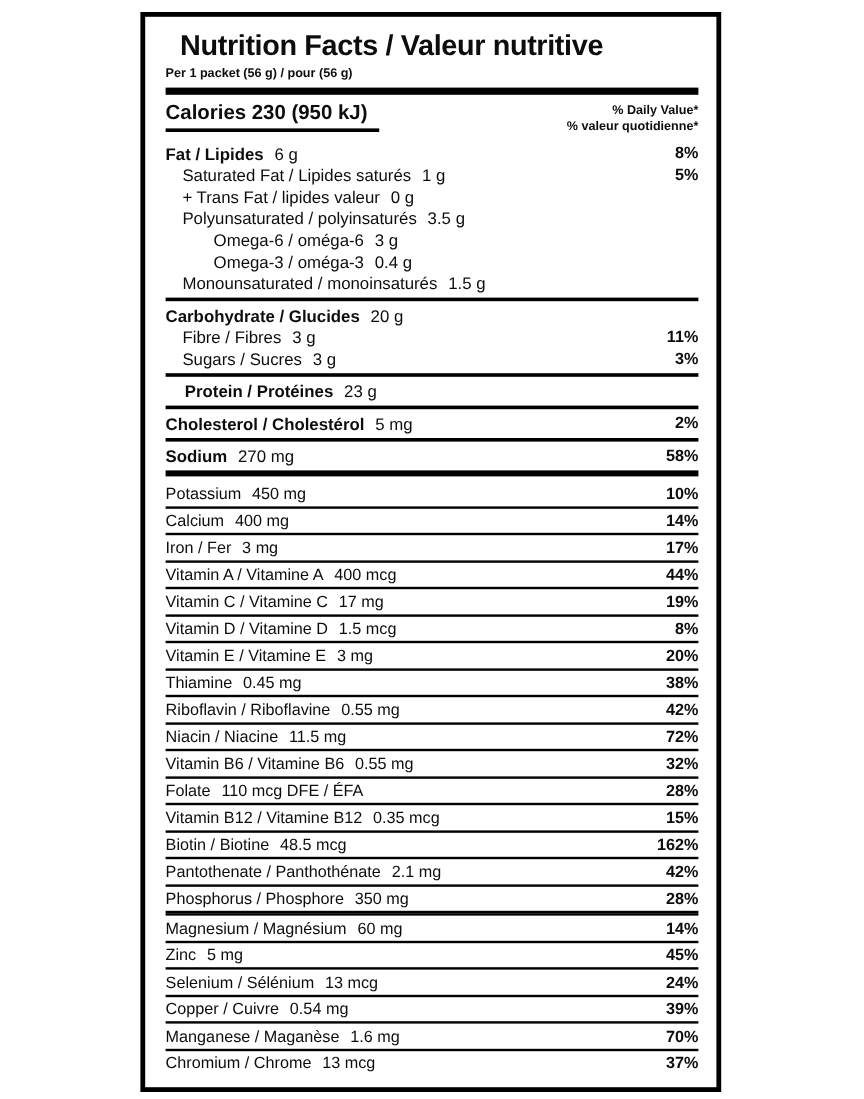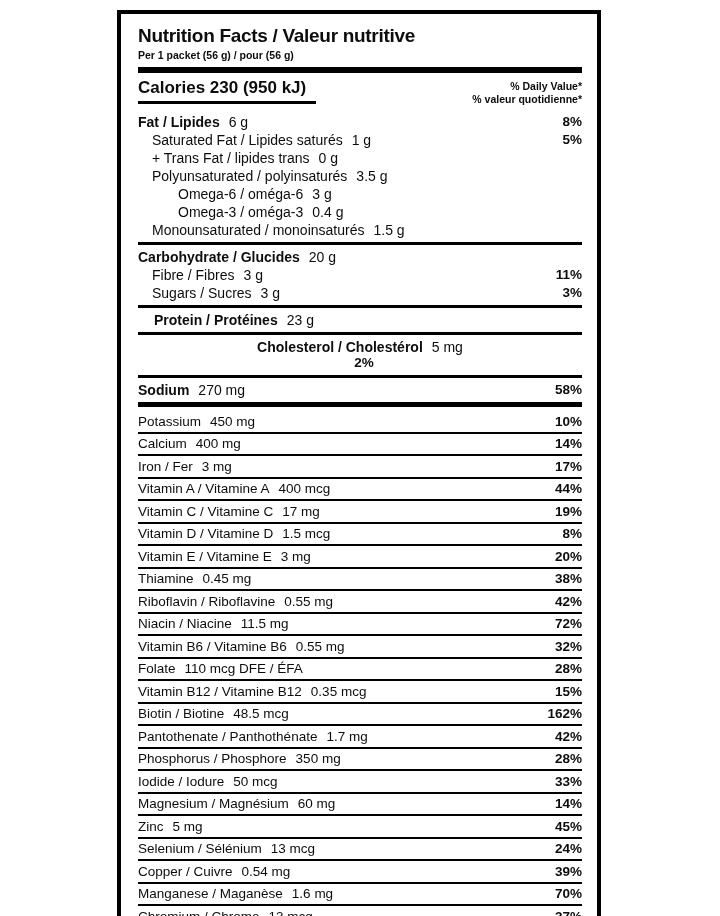--- a/index.html
+++ b/index.html
@@ -6,32 +6,32 @@
   body{
     width:720px;height:916px;background:#ffffff;
     font-family:"Liberation Sans",sans-serif;color:#0d0d0d;
     position:relative;overflow:hidden;
   }
   .label{
     box-sizing:border-box;position:absolute;left:117px;top:10px;
     width:484px;min-height:893px;border:4px solid #000;background:#fff;
     padding:8px 15px 10px 17px;
   }
-  .title{font-size:19px;font-weight:800;letter-spacing:-0.3px;margin:3px 0 2px;}
+  .title{font-size:24px;font-weight:800;letter-spacing:-0.3px;margin:3px 12px 2px;}
   .serving{font-size:10.5px;font-weight:700;margin:0 0 6px;}
   .rule{background:#000;border:0;}
   .rule.thick{height:6px;margin:2px 0 5px;}
   .rule.sodium{height:5px;margin:3px 0 4px;}
   .rule.medium{height:3px;margin:3px 0 3px;}
   .rule.thin{height:2px;margin:0;}
   .cal-row{display:flex;justify-content:space-between;align-items:flex-start;margin:1px 0 7px;}
   .cal{font-size:17px;font-weight:700;border-bottom:3px solid #000;padding:0 10px 3px 0;}
   .dvh{display:flex;flex-direction:column;align-items:flex-end;
        font-size:10.5px;font-weight:700;line-height:13px;margin-top:2px;text-align:right;}
-  .row{display:flex;justify-content:space-between;align-items:center;
+  .row{display:flex;justify-content:space-between;align-items:flex-start;
        font-size:14px;line-height:16px;padding:1px 0;}
   .row .left{white-space:nowrap;}
   .row .nm{font-weight:400;}
   .row .nm.b{font-weight:700;}
   .row .am{margin-left:9px;}
   .row .dv{font-weight:700;font-size:13.5px;padding-left:8px;}
   .row.vit{padding:2.5px 0;font-size:13.5px;line-height:15.5px;}
 </style>
 </head>
 <body>
@@ -55,21 +55,21 @@
     <div id="rows">
         <div class="row" style="padding-left: 0px;">
           <span class="left"><span class="nm b">Fat / Lipides</span><span class="am">6 g</span></span>
           <span class="dv">8%</span>
         </div>
         <div class="row" style="padding-left: 14px;">
           <span class="left"><span class="nm">Saturated Fat / Lipides saturés</span><span class="am">1 g</span></span>
           <span class="dv">5%</span>
         </div>
         <div class="row" style="padding-left: 14px;">
-          <span class="left"><span class="nm">+ Trans Fat / lipides trans</span><span class="am">0 g</span></span>
+          <span class="left"><span class="nm">+ Trans Fat / lipides valeur</span><span class="am">0 g</span></span>
           <span class="dv"></span>
         </div>
         <div class="row" style="padding-left: 14px;">
           <span class="left"><span class="nm">Polyunsaturated / polyinsaturés</span><span class="am">3.5 g</span></span>
           <span class="dv"></span>
         </div>
         <div class="row" style="padding-left: 40px;">
           <span class="left"><span class="nm">Omega-6 / oméga-6</span><span class="am">3 g</span></span>
           <span class="dv"></span>
         </div>
@@ -93,21 +93,21 @@
         <div class="row" style="padding-left: 14px;">
           <span class="left"><span class="nm">Sugars / Sucres</span><span class="am">3 g</span></span>
           <span class="dv">3%</span>
         </div>
         <div class="rule medium"></div>
         <div class="row" style="padding-left: 16px;">
           <span class="left"><span class="nm b">Protein / Protéines</span><span class="am">23 g</span></span>
           <span class="dv"></span>
         </div>
         <div class="rule medium"></div>
-        <div class="row" style="padding-left: 0px; flex-direction: column;">
+        <div class="row" style="padding-left: 0px;">
           <span class="left"><span class="nm b">Cholesterol / Cholestérol</span><span class="am">5 mg</span></span>
           <span class="dv">2%</span>
         </div>
         <div class="rule medium"></div>
         <div class="row" style="padding-left: 0px;">
           <span class="left"><span class="nm b">Sodium</span><span class="am">270 mg</span></span>
           <span class="dv">58%</span>
         </div>
         <div class="rule sodium"></div>
         <div class="row vit" style="padding-left: 0px;">
@@ -174,33 +174,29 @@
           <span class="left"><span class="nm">Vitamin B12 / Vitamine B12</span><span class="am">0.35 mcg</span></span>
           <span class="dv">15%</span>
         </div>
         <div class="rule thin"></div>
         <div class="row vit" style="padding-left: 0px;">
           <span class="left"><span class="nm">Biotin / Biotine</span><span class="am">48.5 mcg</span></span>
           <span class="dv">162%</span>
         </div>
         <div class="rule thin"></div>
         <div class="row vit" style="padding-left: 0px;">
-          <span class="left"><span class="nm">Pantothenate / Panthothénate</span><span class="am">1.7 mg</span></span>
+          <span class="left"><span class="nm">Pantothenate / Panthothénate</span><span class="am">2.1 mg</span></span>
           <span class="dv">42%</span>
         </div>
         <div class="rule thin"></div>
         <div class="row vit" style="padding-left: 0px;">
           <span class="left"><span class="nm">Phosphorus / Phosphore</span><span class="am">350 mg</span></span>
           <span class="dv">28%</span>
         </div>
         <div class="rule thin"></div>
-        <div class="row vit" style="padding-left: 0px;">
-          <span class="left"><span class="nm">Iodide / Iodure</span><span class="am">50 mcg</span></span>
-          <span class="dv">33%</span>
-        </div>
         <div class="rule thin"></div>
         <div class="row vit" style="padding-left: 0px;">
           <span class="left"><span class="nm">Magnesium / Magnésium</span><span class="am">60 mg</span></span>
           <span class="dv">14%</span>
         </div>
         <div class="rule thin"></div>
         <div class="row vit" style="padding-left: 0px;">
           <span class="left"><span class="nm">Zinc</span><span class="am">5 mg</span></span>
           <span class="dv">45%</span>
         </div>

